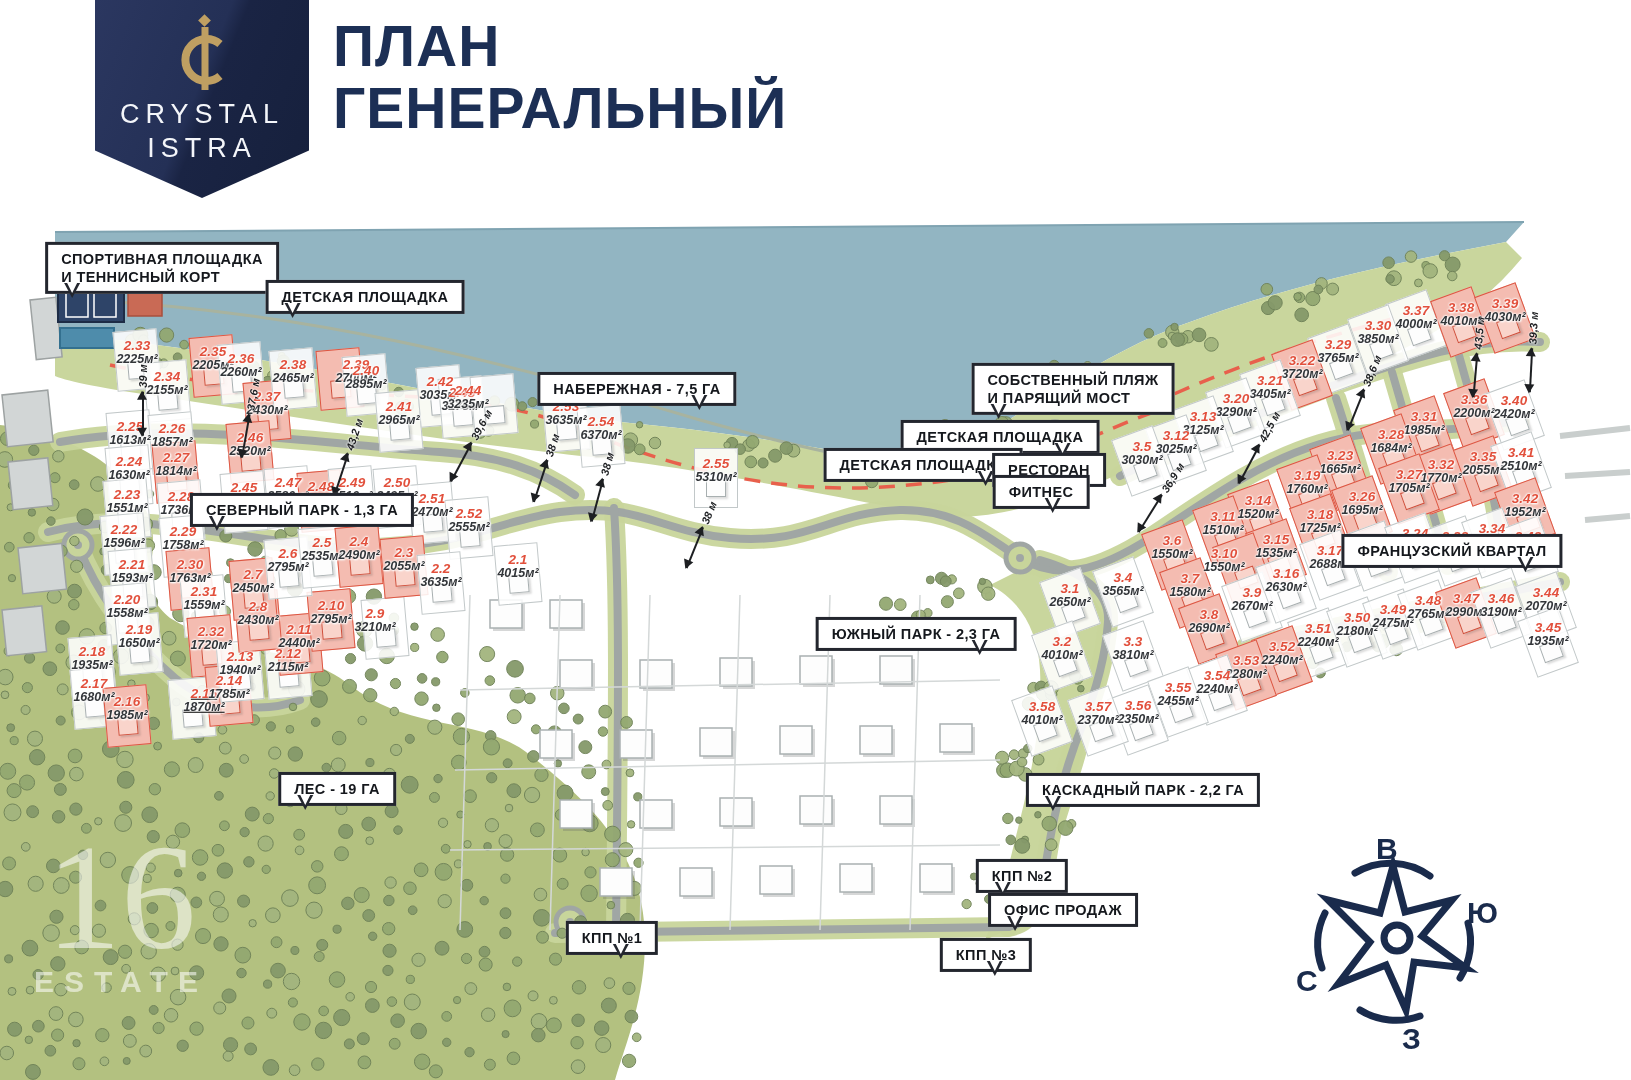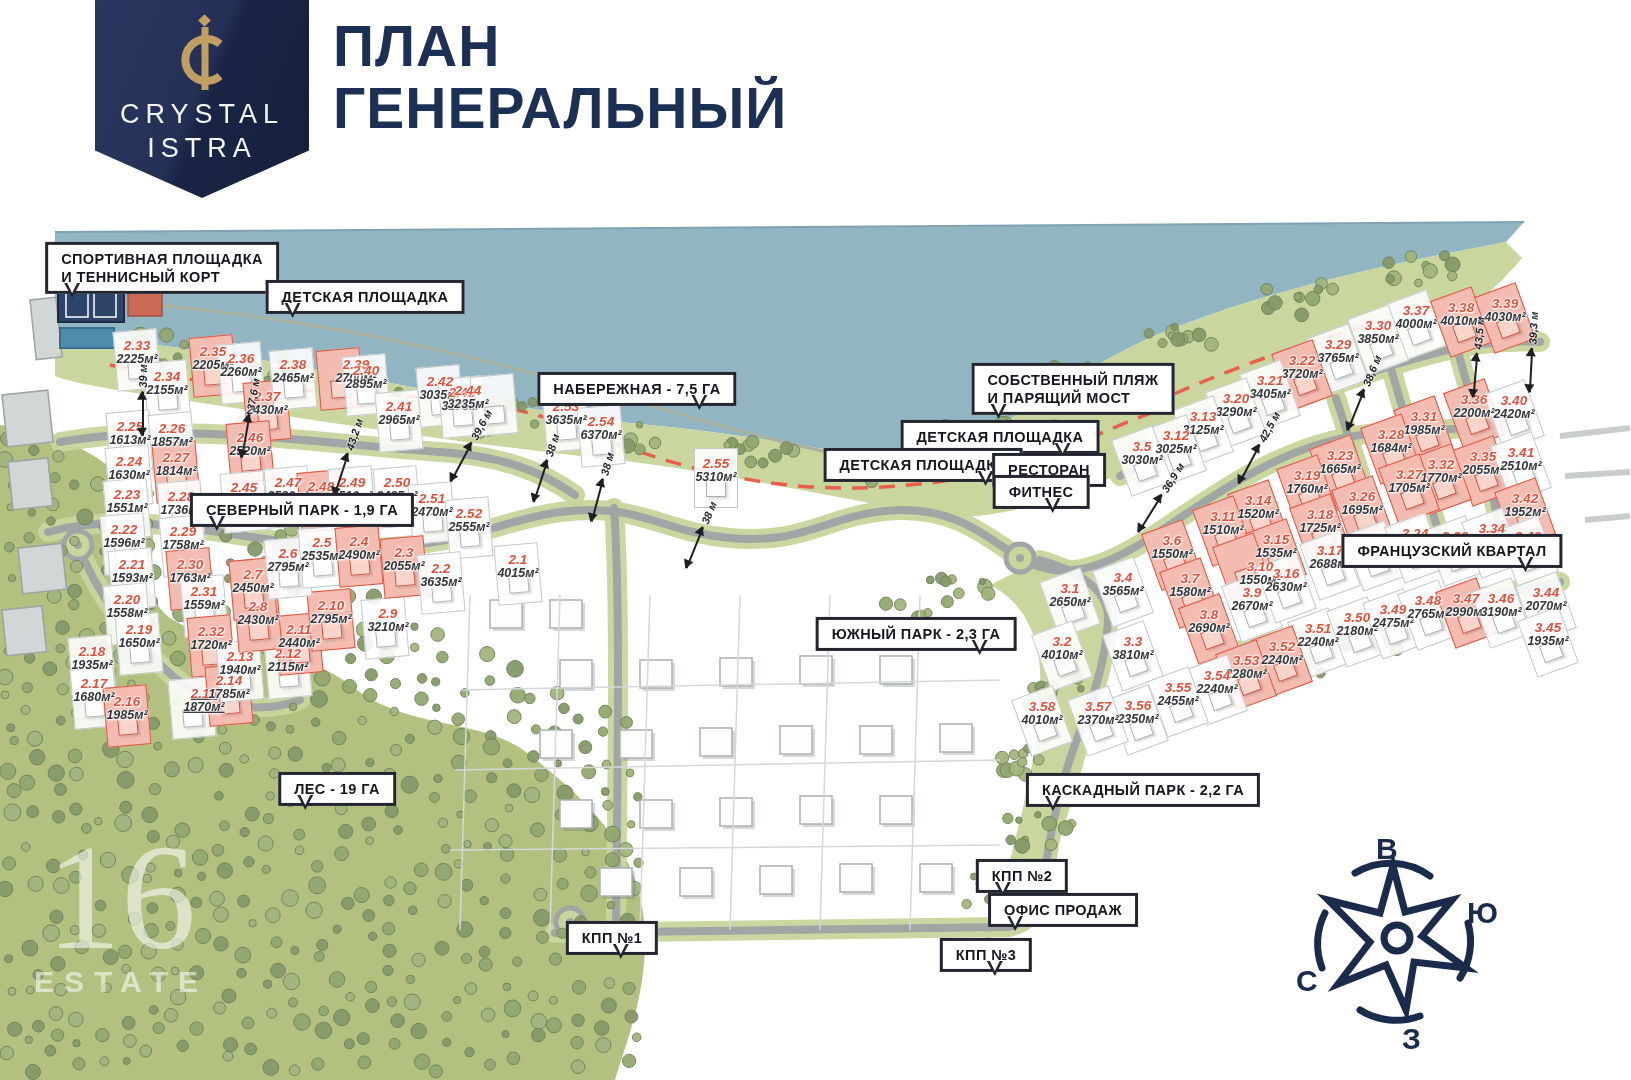--- a/index.html
+++ b/index.html
@@ -1142,21 +1142,21 @@
         <span class="area">2115м²</span>
       </div>
       <div class="plot" style="left: 299px; top: 636px;">
         <span class="num">2.11</span>
         <span class="area">2440м²</span>
       </div>
       <div class="plot" style="left: 331px; top: 612px;">
         <span class="num">2.10</span>
         <span class="area">2795м²</span>
       </div>
-      <div class="plot" style="left: 385px; top: 620px; padding-left: 6px;">
+      <div class="plot" style="left: 372px; top: 620px; padding-left: 6px;">
         <span class="num">2.9</span>
         <span class="area">3210м²</span>
       </div>
       <div class="plot" style="left: 258px; top: 613px;">
         <span class="num">2.8</span>
         <span class="area">2430м²</span>
       </div>
       <div class="plot" style="left: 253px; top: 581px;">
         <span class="num">2.7</span>
         <span class="area">2450м²</span>
@@ -1290,21 +1290,21 @@
         <span class="area">1510м²</span>
       </div>
       <div class="plot" style="left: 1276px; top: 546px;">
         <span class="num">3.15</span>
         <span class="area">1535м²</span>
       </div>
       <div class="plot" style="left: 1172px; top: 547px;">
         <span class="num">3.6</span>
         <span class="area">1550м²</span>
       </div>
-      <div class="plot" style="left: 1260px; top: 560px; margin-top: 13px;">
+      <div class="plot" style="left: 1224px; top: 560px;">
         <span class="num">3.10</span>
         <span class="area">1550м²</span>
       </div>
       <div class="plot" style="left: 1374px; top: 548px;">
         <span class="num">3.25</span>
         <span class="area">2665м²</span>
       </div>
       <div class="plot" style="left: 1330px; top: 557px;">
         <span class="num">3.17</span>
         <span class="area">2688м²</span>
@@ -1489,21 +1489,21 @@
       <div class="callout tail-br" style="left: 923px; top: 465px;">
         <div>ДЕТСКАЯ ПЛОЩАДКА</div>
       </div>
       <div class="callout tail-br" style="left: 1049px; top: 470px;">
         <div>РЕСТОРАН</div>
       </div>
       <div class="callout tail-br" style="left: 1041px; top: 492px;">
         <div>ФИТНЕС</div>
       </div>
       <div class="callout tail-bl" style="left: 302px; top: 510px;">
-        <div>СЕВЕРНЫЙ ПАРК - 1,9 ГА</div>
+        <div>СЕВЕРНЫЙ ПАРК - 1,3 ГА</div>
       </div>
       <div class="callout tail-br" style="left: 916px; top: 634px;">
         <div>ЮЖНЫЙ ПАРК - 2,3 ГА</div>
       </div>
       <div class="callout tail-br" style="left: 1452px; top: 551px;">
         <div>ФРАНЦУЗСКИЙ КВАРТАЛ</div>
       </div>
       <div class="callout tail-bl" style="left: 337px; top: 789px;">
         <div>ЛЕС - 19 ГА</div>
       </div>

